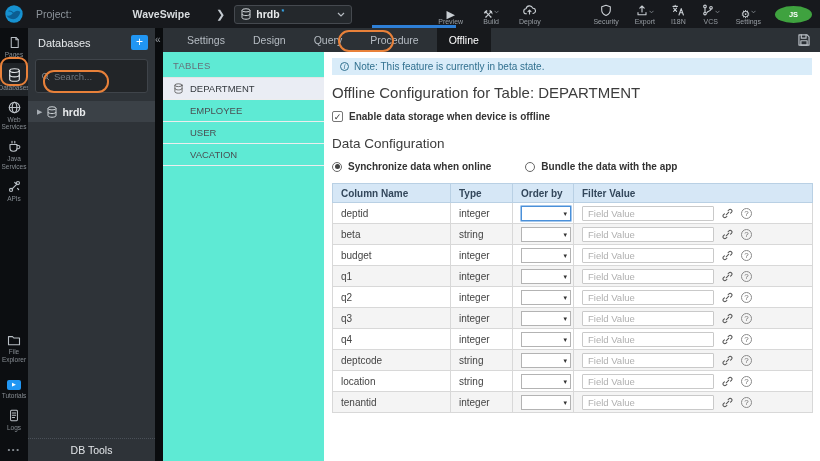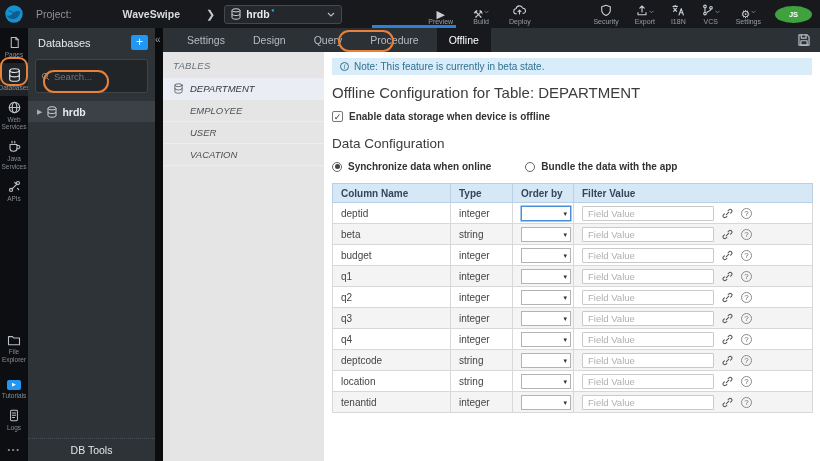--- a/index.html
+++ b/index.html
@@ -5,21 +5,21 @@
   html,body{margin:0;padding:0;background:#555;}
   *{box-sizing:border-box;}
   .screen{position:relative;width:820px;height:461px;background:#fff;overflow:hidden;
           font-family:"Liberation Sans","DejaVu Sans",sans-serif;-webkit-font-smoothing:antialiased;}
 
   
   .topbar{position:absolute;left:0;top:0;width:820px;height:28px;background:#17191d;
           display:flex;align-items:center;z-index:5;}
   .logo{width:22px;height:22px;margin-left:3px;flex:0 0 auto;}
   .proj{margin-left:11px;font-size:10.5px;color:#8d949b;white-space:nowrap;}
-  .proj b{color:#d9dde0;font-weight:700;margin-left:3px;padding-left:48px;}
+  .proj b{color:#d9dde0;font-weight:700;margin-left:13px;padding-left:48px;}
   .crumb-chev{margin-left:26px;color:#c3c9cf;font-size:11px;font-weight:700;}
   .db-sel{margin-left:9px;height:19px;width:118px;background:#24282c;border:1px solid #45494f;
           border-radius:3px;display:flex;align-items:center;padding:0 6px;gap:5px;
           color:#e8eaec;font-size:10.5px;font-weight:700;cursor:pointer;}
   .db-sel .mod{color:#38b6ff;font-size:7px;margin:-6px 0 0 -3px;}
   .db-sel .dd{margin-left:auto;}
   .tb-left{display:flex;gap:20px;margin-left:86px;}
   .tb-right{display:flex;gap:16px;margin-left:auto;align-items:flex-start;}
   .tb-action{display:flex;flex-direction:column;align-items:center;cursor:pointer;}
   .tb-icrow{display:flex;align-items:flex-start;height:13px;gap:1px;color:#c9ced3;}
@@ -65,22 +65,22 @@
 
   
   .tabbar{position:absolute;left:163px;top:28px;width:657px;height:24px;background:#2c3136;
           display:flex;align-items:center;padding-left:14px;}
   .tab{padding:3px 10px;margin-right:8px;color:#b6bcc3;font-size:10.5px;cursor:pointer;white-space:nowrap;}
   .tab.active{background:#17191c;color:#fff;border-radius:3px;padding:12px 12px;}
   .save-btn{margin-left:auto;margin-right:7px;width:18px;height:18px;display:flex;align-items:center;
             justify-content:center;color:#b8bec4;cursor:pointer;}
 
   
-  .tablespanel{position:absolute;left:163px;top:52px;width:180px;height:409px;background:#e5e5e5;
-               border-right:1px solid #c9c9c9;font-style:italic;}
+  .tablespanel{position:absolute;left:163px;top:52px;width:180px;height:409px;background:#5eead4;
+               border-right:1px solid #c9c9c9;}
   .tp-title{padding:8px 10px 6px;font-size:9.5px;color:#66707a;border-bottom:1px solid #e4e4e4;letter-spacing:.3px;}
   .tbl-item{position:relative;height:22px;line-height:22px;padding-left:27px;font-size:9.5px;
             color:#4a4f54;border-bottom:1px solid #ededed;cursor:pointer;white-space:nowrap;}
   .tbl-item.sel{background:#eaedf4;color:#33383d;}
   .tbl-item .t-ic{position:absolute;left:11px;top:5px;color:#555;}
 
   
   .content{position:absolute;left:324px;top:52px;width:496px;height:409px;background:#fff;
            padding:6px 8px 0 8px;overflow:hidden;}
   .note{background:#d9ecf9;color:#31708f;font-size:10px;padding:3px 8px;display:flex;align-items:center;gap:5px;}

